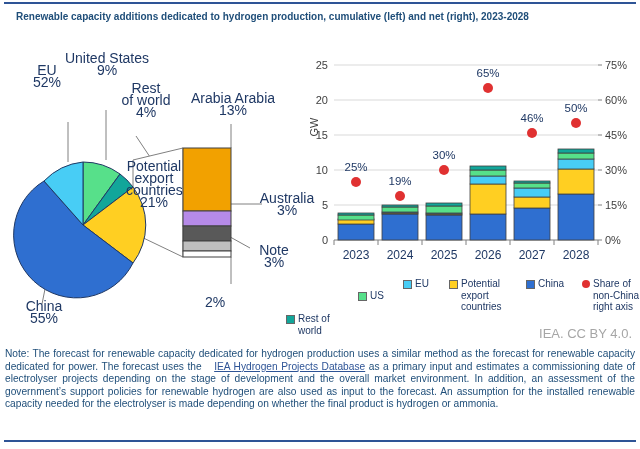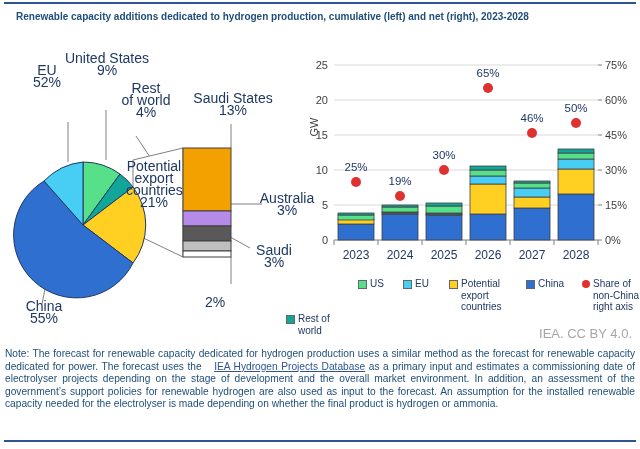--- a/index.html
+++ b/index.html
@@ -96,29 +96,29 @@
   </div>
   <div class="lbl" style="left:126px;top:108px;width:56px;">
     <span>Potential<br>export<br>countries</span><br>
     <span>21%</span>
   </div>
   <div class="lbl" style="left:16px;top:248px;width:56px;">
     <span>China</span><br>
     <span>55%</span>
   </div>
   <div class="lbl" style="left:190px;top:40px;width:86px;">
-    <span>Saudi States</span><br>
+    <span>Arabia Arabia</span><br>
     <span>13%</span>
   </div>
   <div class="lbl" style="left:256px;top:140px;width:62px;">
     <span>Australia</span><br>
     <span>3%</span>
   </div>
   <div class="lbl" style="left:246px;top:192px;width:56px;">
-    <span>Saudi</span><br>
+    <span>Note</span><br>
     <span>3%</span>
   </div>
   <div class="lbl" style="left:180px;top:232px;width:70px;">
     <br>
     <span>2%</span>
   </div>
 </div>
 
 <div id="bar-panel">
   <svg id="bar-svg" width="340" height="262">
@@ -253,21 +253,21 @@
       <text x="276" y="207">2028</text>
     </g>
   </svg>
 </div>
 
 <div id="legend">
   <div class="leg" style="left:0px;top:0px;width:52px;margin-top:35px;">
     <span class="swatch" style="background:#12a69a;"></span>
     <span class="leg-txt">Rest of world</span>
   </div>
-  <div class="leg" style="left:72px;top:0px;width:34px;">
+  <div class="leg" style="left:72px;top:12px;width:34px;">
     <span class="swatch" style="background:#57e08a;"></span>
     <span class="leg-txt">US</span>
   </div>
   <div class="leg" style="left:117px;top:0px;width:36px;">
     <span class="swatch" style="background:#48cdf5;"></span>
     <span class="leg-txt">EU</span>
   </div>
   <div class="leg" style="left:163px;top:0px;width:64px;">
     <span class="swatch" style="background:#ffcf22;"></span>
     <span class="leg-txt">Potential<br>export<br>countries</span>

